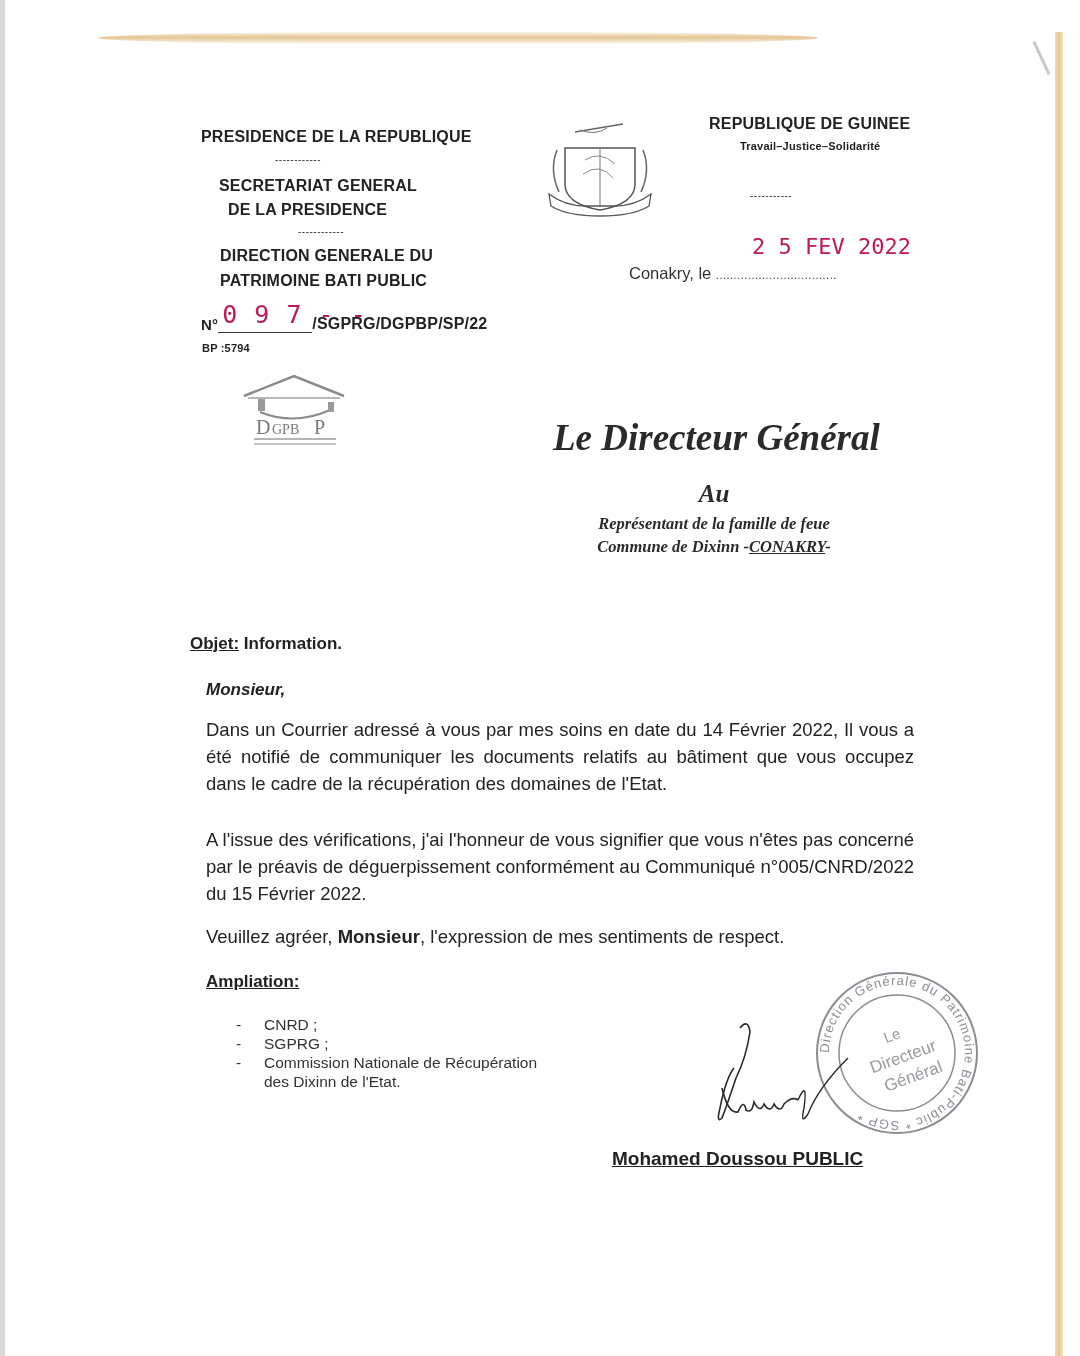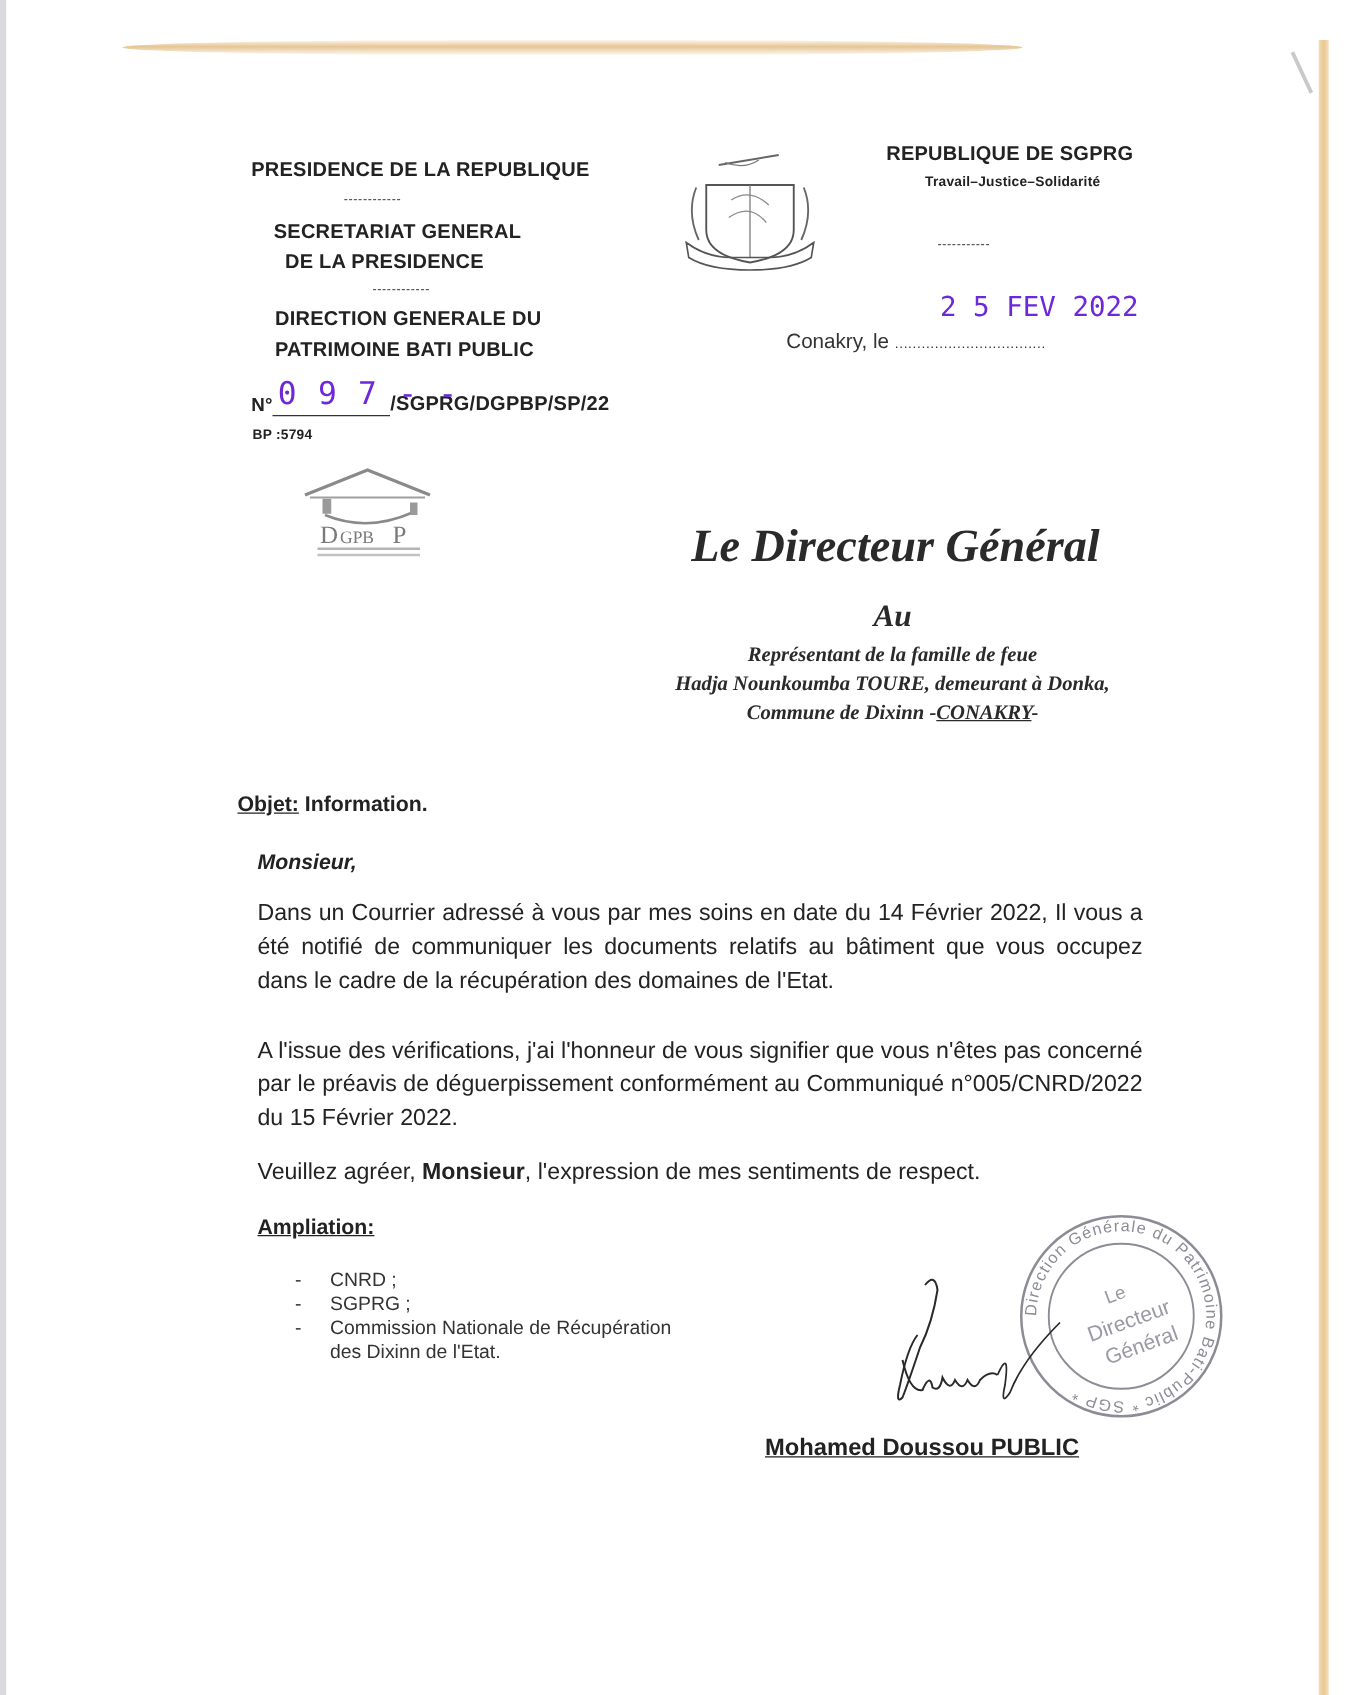--- a/index.html
+++ b/index.html
@@ -13,21 +13,21 @@
   .top-tape {
     position: absolute; left: 98px; top: 32px; width: 720px; height: 12px;
     background: linear-gradient(180deg, rgba(238,214,170,0.2), #e6c594 45%, rgba(238,214,170,0.15));
     border-radius: 50% / 60%;
   }
   .right-tape { position: absolute; left: 1055px; top: 32px; width: 8px; height: 1324px; background: linear-gradient(90deg, #f3dcb1, #e8c893, #f5e2be); }
   .right-fold { position: absolute; left: 1040px; top: 40px; width: 3px; height: 36px; background: #c9c9cc; transform: rotate(-25deg); }
   .abs { position: absolute; }
   .hdr { font-weight: bold; font-size: 16px; letter-spacing: 0.2px; color: #222; }
   .dashes { font-size: 10px; color: #333; letter-spacing: 0.5px; }
-  .stampblue { color: #6d28d9; font-family: "DejaVu Sans Mono", monospace; }
+  .stampblue { color: #be185d; font-family: "DejaVu Sans Mono", monospace; }
   .title-serif { font-family: "Liberation Serif", serif; font-style: italic; font-weight: bold; color: #2a2a2a; }
   .body-text { font-size: 18.5px; line-height: 27px; color: #232323; text-align: justify; }
   .u { text-decoration: underline; }
   .dash-item { display: flex; font-size: 15.5px; line-height: 19px; color: #333; }
   .dash-item .bullet { width: 28px; }
 </style>
 </head>
 <body>
 
 <div class="left-edge"></div>
@@ -75,36 +75,35 @@
     <path d="M35 10 Q50 16 62 8" stroke="#777" stroke-width="1" fill="none"></path>
     <path d="M20 28 L90 28 L90 64 Q90 84 55 90 Q20 84 20 64 Z" fill="none" stroke="#555" stroke-width="1.5"></path>
     <path d="M12 30 Q4 50 14 72 M98 30 Q106 50 96 72" fill="none" stroke="#666" stroke-width="1.5"></path>
     <path d="M55 28 L55 86" stroke="#777" stroke-width="1"></path>
     <path d="M40 40 Q55 30 70 44 M38 54 Q55 42 68 58" fill="none" stroke="#888" stroke-width="1"></path>
     <path d="M4 74 Q20 86 40 86 L70 86 Q90 86 106 74 L104 86 Q88 96 55 96 Q22 96 6 86 Z" fill="none" stroke="#555" stroke-width="1.3"></path>
   </svg>
 </div>
 
 <div>
-  <div class="abs hdr" style="left:709px;top:115px;">REPUBLIQUE DE SGPRG</div>
+  <div class="abs hdr" style="left:709px;top:115px;">REPUBLIQUE DE GUINEE</div>
   <div class="abs hdr" style="left:740px;top:140px;font-size:11px;">Travail–Justice–Solidarité</div>
   <div class="abs dashes" style="left:750px;top:190px;">-----------</div>
   <div class="abs stampblue" style="left:752px;top:234px;font-size:22px;white-space:nowrap;">2 5 FEV  2022</div>
   <div class="abs" style="left:629px;top:264px;font-size:16.5px;color:#333;white-space:nowrap;">
     <span>Conakry, le</span>
     <span style="font-size:11px;letter-spacing:0.5px;">..................................</span>
   </div>
 </div>
 
 <div class="abs title-serif" style="left:553px;top:416px;font-size:37px;white-space:nowrap;">Le Directeur Général</div>
 
 <div class="abs title-serif" style="left:505px;top:480px;width:418px;text-align:center;font-size:25px;">Au</div>
 <div class="abs title-serif" style="left:505px;top:512px;width:418px;text-align:center;font-size:16.5px;line-height:23px;">
   <div>Représentant de la famille de feue</div>
-  <div>Hadja Nounkoumba TOURE, demeurant à Donka,</div>
   <div><span>Commune de Dixinn  -</span><span class="u">CONAKRY</span><span>-</span></div>
 </div>
 
 <div class="abs" style="left:190px;top:634px;font-size:17px;font-weight:bold;color:#222;">
   <span class="u">Objet:</span><span> Information.</span>
 </div>
 <div class="abs" style="left:206px;top:680px;font-size:17px;font-weight:bold;color:#222;font-style:italic;">Monsieur,</div>
 
 <div class="abs body-text" style="left:206px;top:716px;width:708px;">Dans un Courrier adressé à vous par mes soins en date du 14 Février 2022, Il vous a été notifié de communiquer les documents relatifs au bâtiment que vous occupez dans le cadre de la récupération des domaines de l'Etat.</div>
 <div class="abs body-text" style="left:206px;top:826px;width:708px;">A l'issue des vérifications, j'ai l'honneur de vous signifier que vous n'êtes pas concerné par le préavis de déguerpissement conformément au Communiqué n°005/CNRD/2022 du 15 Février 2022.</div>

